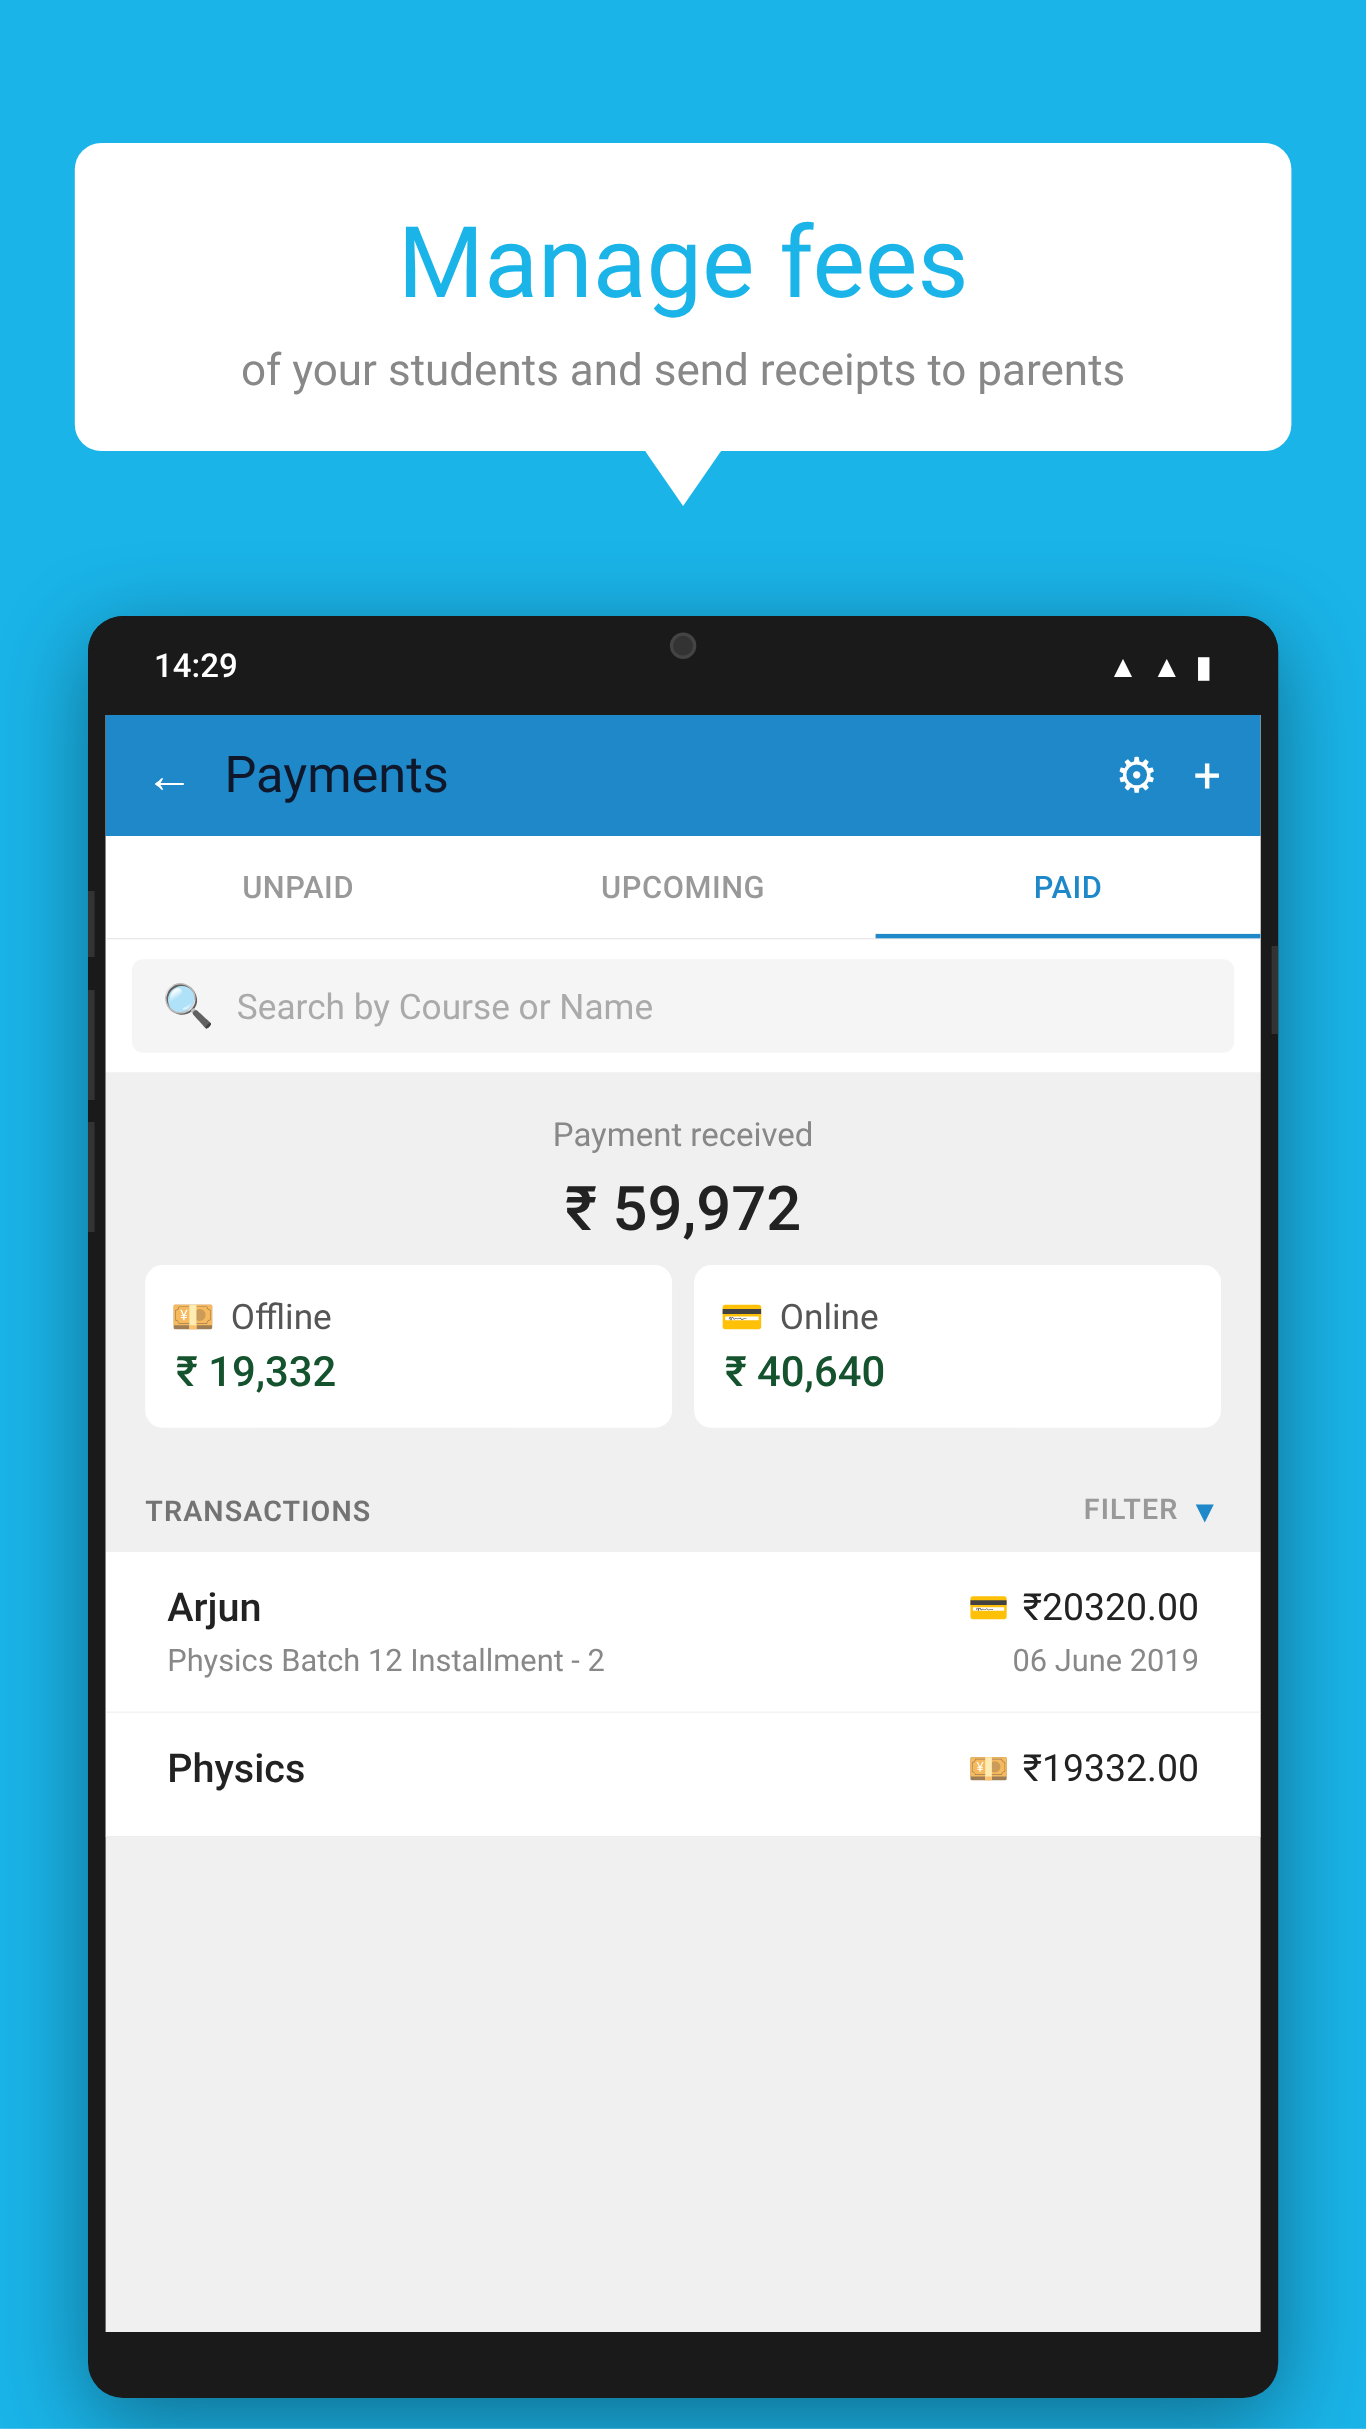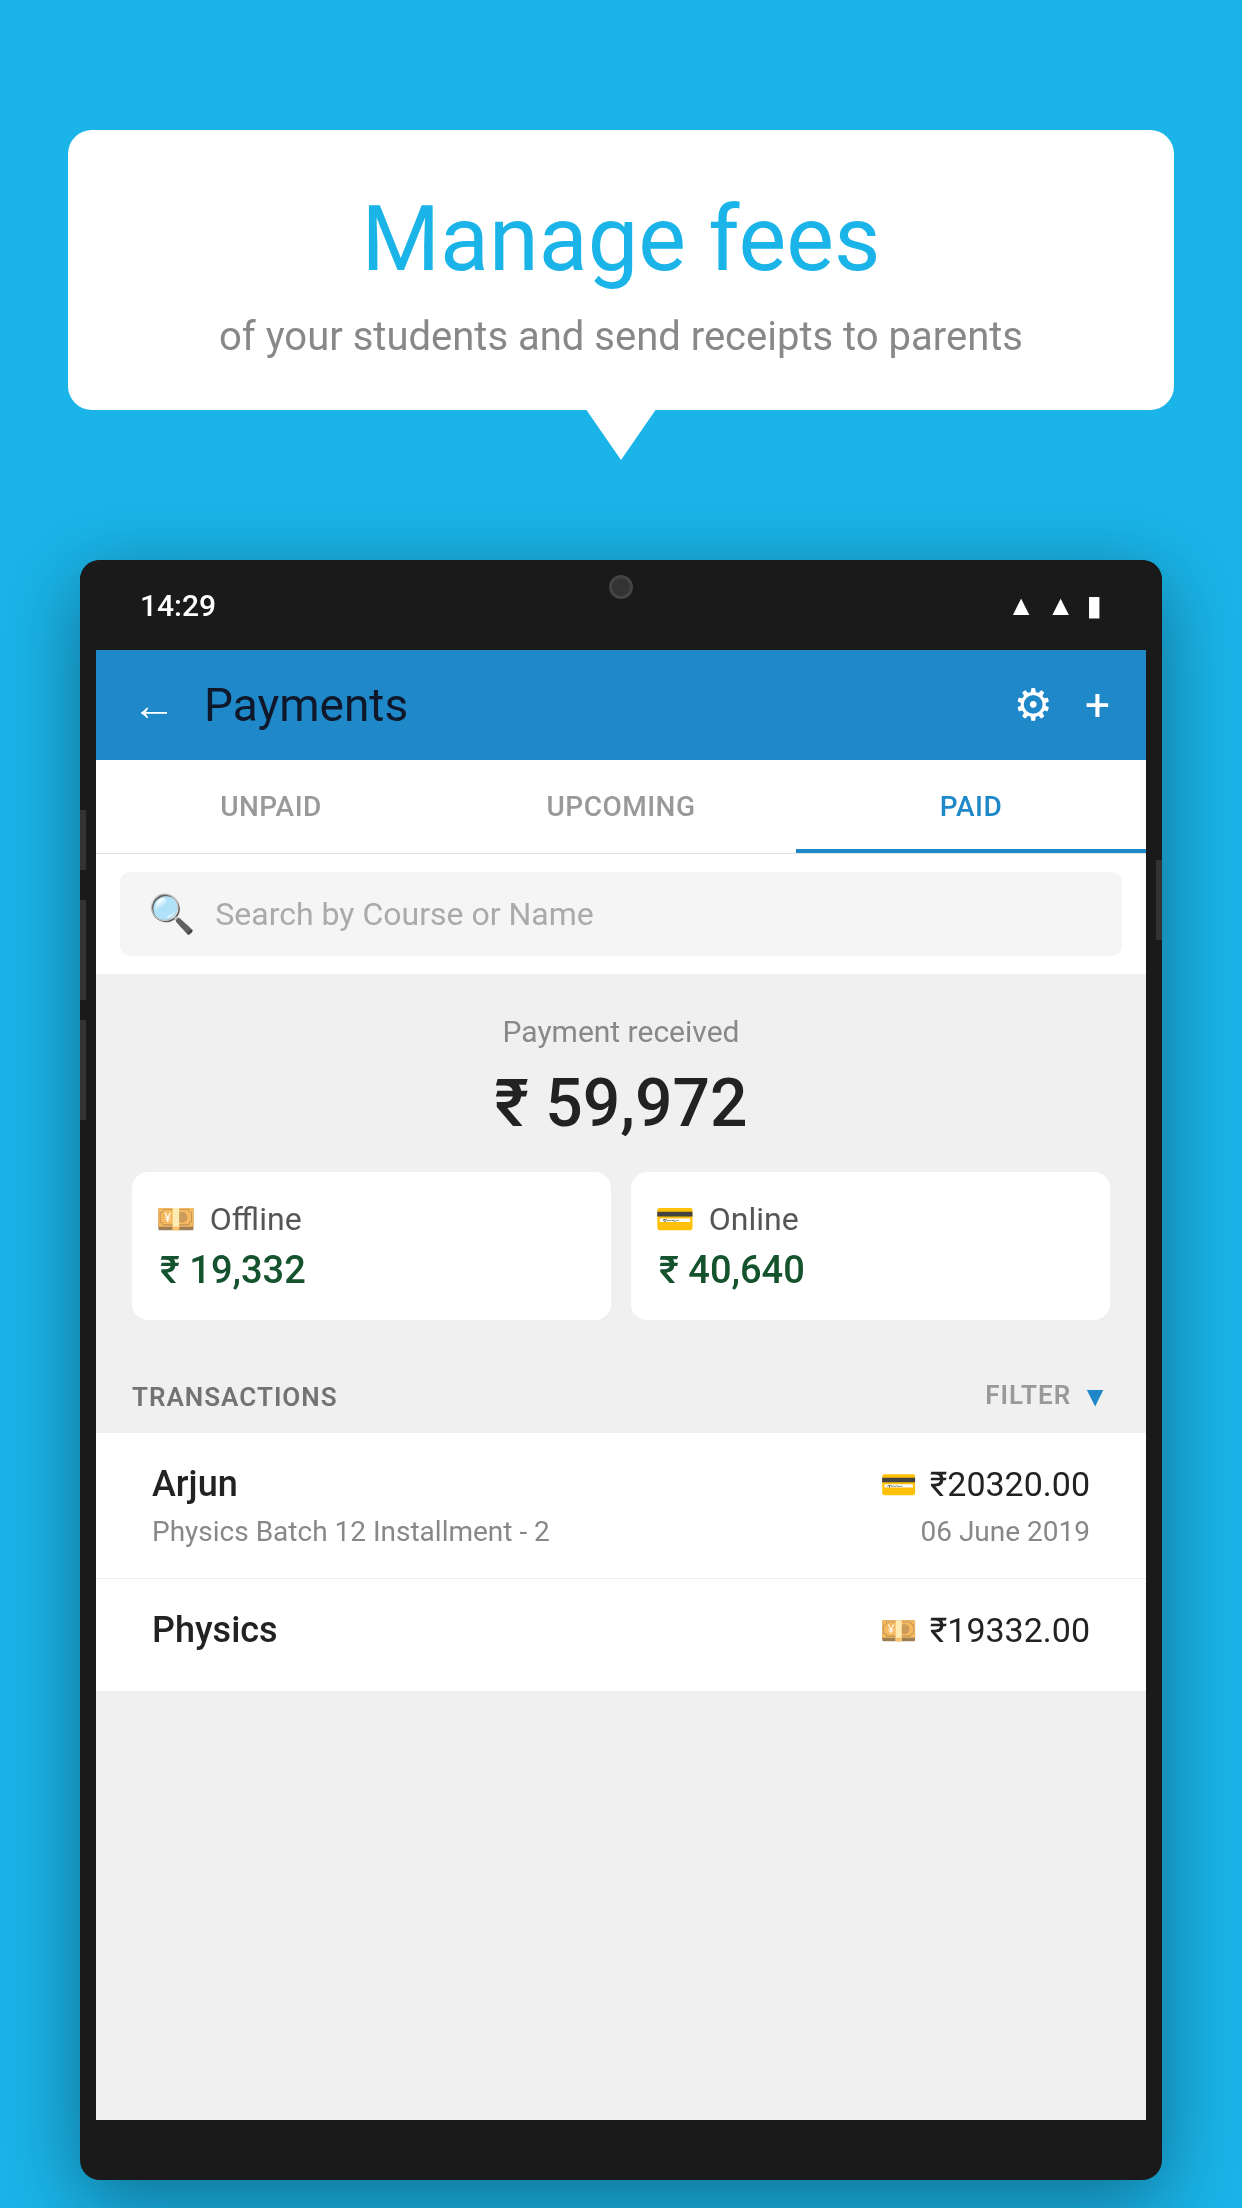--- a/index.html
+++ b/index.html
@@ -51,21 +51,21 @@
 
     
     .phone-frame {
       position: absolute;
       top: 560px;
       left: 80px;
       right: 80px;
       width: 1082px;
       height: 1620px;
       background: #1a1a1a;
-      border-radius: 20px;
+      border-radius: 32px;
       overflow: hidden;
       box-shadow: 0 20px 80px rgba(0,0,0,0.4);
     }
 
     
     .phone-notch-area {
       position: absolute;
       top: 0;
       left: 0;
       right: 0;
@@ -210,24 +210,24 @@
       background: #f0f0f0;
       padding: 40px 36px 30px;
       text-align: center;
     }
     .payment-received-label {
       font-size: 30px;
       color: #888;
       margin-bottom: 16px;
     }
     .payment-amount {
-      font-size: 66px;
+      font-size: 56px;
       font-weight: 500;
       color: #222;
-      margin-bottom: 30px;
+      margin-bottom: 18px;
     }
 
     .payment-cards {
       display: flex;
       gap: 20px;
       margin-top: 10px;
     }
     .payment-card {
       flex: 1;
       background: #fff;

